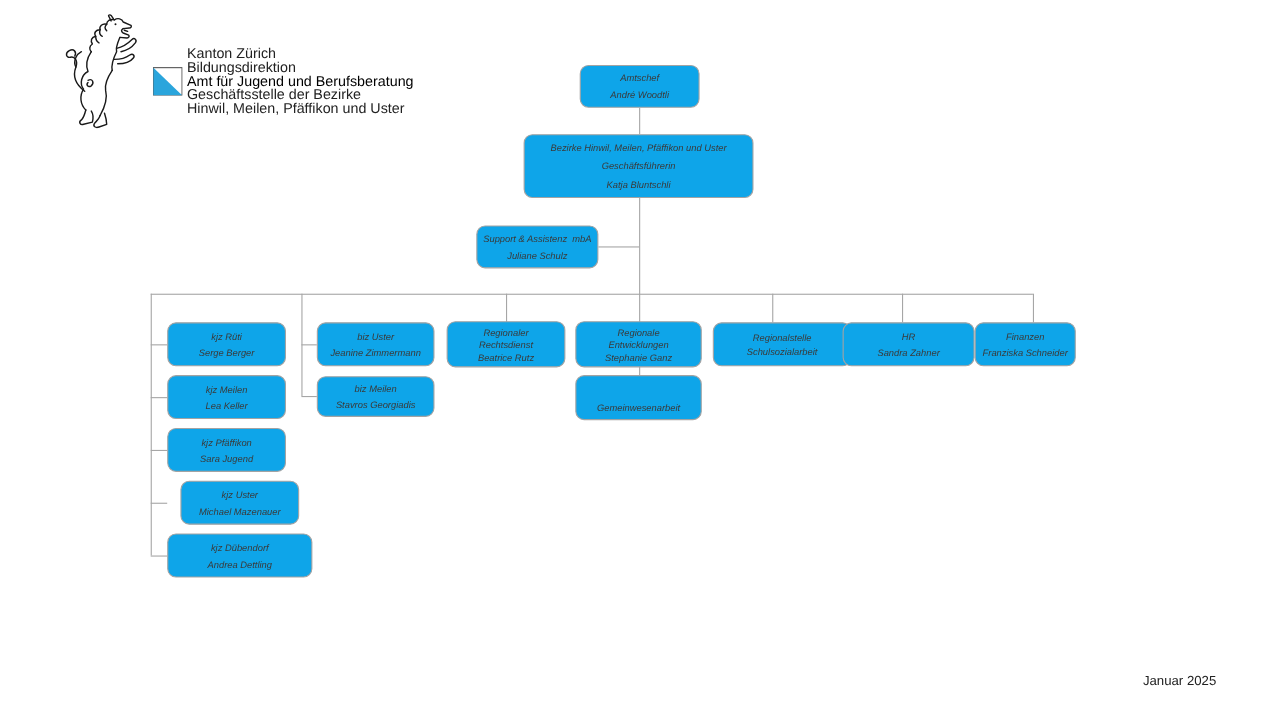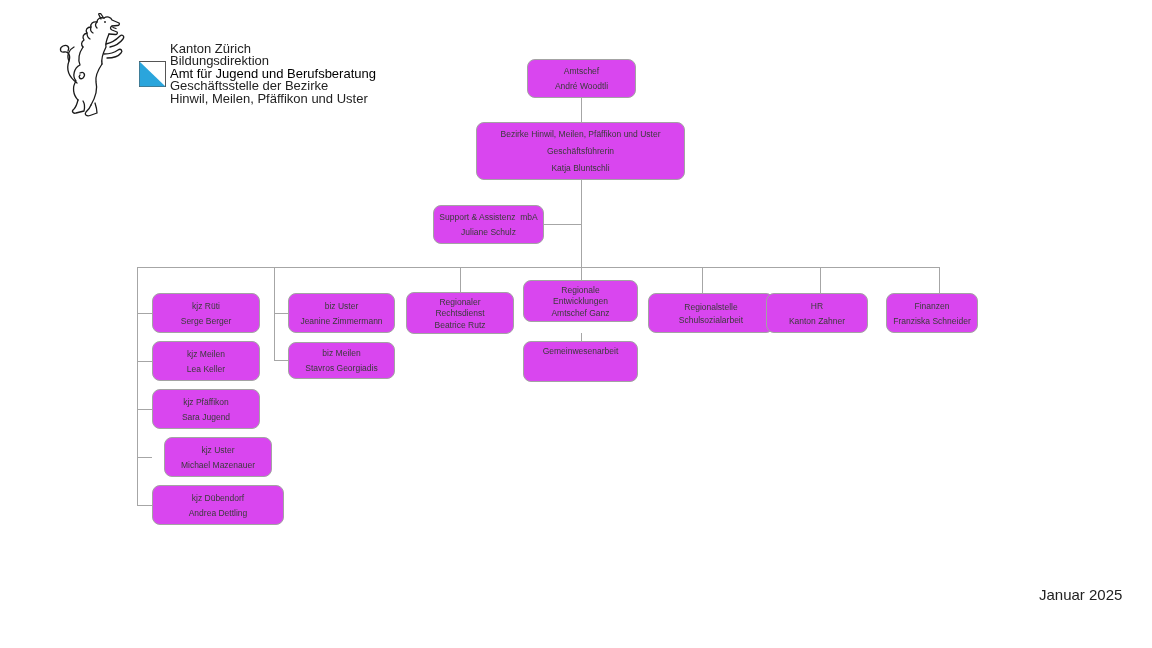--- a/index.html
+++ b/index.html
@@ -2,43 +2,43 @@
 <html><head>
 <meta charset="utf-8">
 <style>
   html,body{margin:0;padding:0;}
   body{
     width:1152px;height:648px;position:relative;background:#ffffff;
     font-family:"Liberation Sans", sans-serif;color:#3a3a3a;overflow:hidden;
   }
   
   .node{
-    position:absolute;box-sizing:border-box;background:#d946ef;
+    position:absolute;box-sizing:border-box;background:#0ea5e9;
     border:1px solid #a3a3a3;border-radius:8px;
     display:flex;flex-direction:column;align-items:center;justify-content:center;
-    font-size:8.5px;line-height:10px;text-align:right;color:#3a3a3a;
+    font-size:8.5px;line-height:10px;text-align:right;color:#3a3a3a;font-style:italic;
   }
   .gap5{gap:5px}
   .gap7{gap:7px}
   .gap3{gap:3px}
   .gap1{gap:1.5px}
-  .top{justify-content:flex-start;padding-top:4px}
+  .top{justify-content:flex-start;padding-top:24px}
   .ln{white-space:pre}
   
   .line{position:absolute;background:#a6a6a6}
   .hline{height:1px}
   .vline{width:1px}
   
   .hdr-text{position:absolute;left:170px;top:43px;font-size:13px;line-height:12.4px;color:#222;}
   .hdr-text .bold{font-weight:normal;color:#000;}
   .hdr-line{display:block;white-space:pre}
   .logo-lion{position:absolute;left:57px;top:13px;width:76px;height:104px;}
   .logo-shield{position:absolute;left:139px;top:61px;width:27px;height:26px;}
   
-  .footer-date{position:absolute;left:1039px;top:586px;font-size:15px;color:#222;}
+  .footer-date{position:absolute;left:1039px;top:612px;font-size:12px;color:#222;}
 </style>
 </head>
 <body>
 
 <svg class="logo-lion" viewBox="0 0 76 104" fill="none" stroke="#1a1a1a" stroke-width="1.3" stroke-linecap="round" stroke-linejoin="round">
 
   <path d="M44,6 L42,2 C41,0.5 43,0 44,1 L46,4"></path>
   <path d="M47,5 C50,3 54,4 55,7 L62,10 C63,11 62,12.5 60.5,12.5 L55,13"></path>
   <path d="M55,13 C53,14 53,16 55,17 L60,19 C61,20 60,21.5 58.5,21.5 L52,21"></path>
   <path d="M56,14.5 L59,15.5"></path>
@@ -145,38 +145,38 @@
   <span class="ln">biz Meilen</span>
   <span class="ln">Stavros Georgiadis</span>
 </div>
 
 <div class="node gap1" style="left:406px;top:292px;width:108px;height:42px">
   <span class="ln">Regionaler</span>
   <span class="ln">Rechtsdienst</span>
   <span class="ln">Beatrice Rutz</span>
 </div>
 
-<div class="node gap1" style="left:523px;top:280px;width:115px;height:42px">
+<div class="node gap1" style="left:523px;top:292px;width:115px;height:42px">
   <span class="ln">Regionale</span>
   <span class="ln">Entwicklungen</span>
-  <span class="ln">Amtschef Ganz</span>
+  <span class="ln">Stephanie Ganz</span>
 </div>
 
 <div class="node top" style="left:523px;top:341px;width:115px;height:41px">
   <span class="ln">Gemeinwesenarbeit</span>
 </div>
 
 <div class="node gap3" style="left:648px;top:293px;width:126px;height:40px">
   <span class="ln">Regionalstelle</span>
   <span class="ln">Schulsozialarbeit</span>
 </div>
 
-<div class="node gap5" style="left:766px;top:293px;width:102px;height:40px">
+<div class="node gap5" style="left:766px;top:293px;width:120px;height:40px">
   <span class="ln">HR</span>
-  <span class="ln">Kanton Zahner</span>
+  <span class="ln">Sandra Zahner</span>
 </div>
 
 <div class="node gap5" style="left:886px;top:293px;width:92px;height:40px">
   <span class="ln">Finanzen</span>
   <span class="ln">Franziska Schneider</span>
 </div>
 
 <div class="footer-date">Januar 2025</div>
 
 </body></html>

